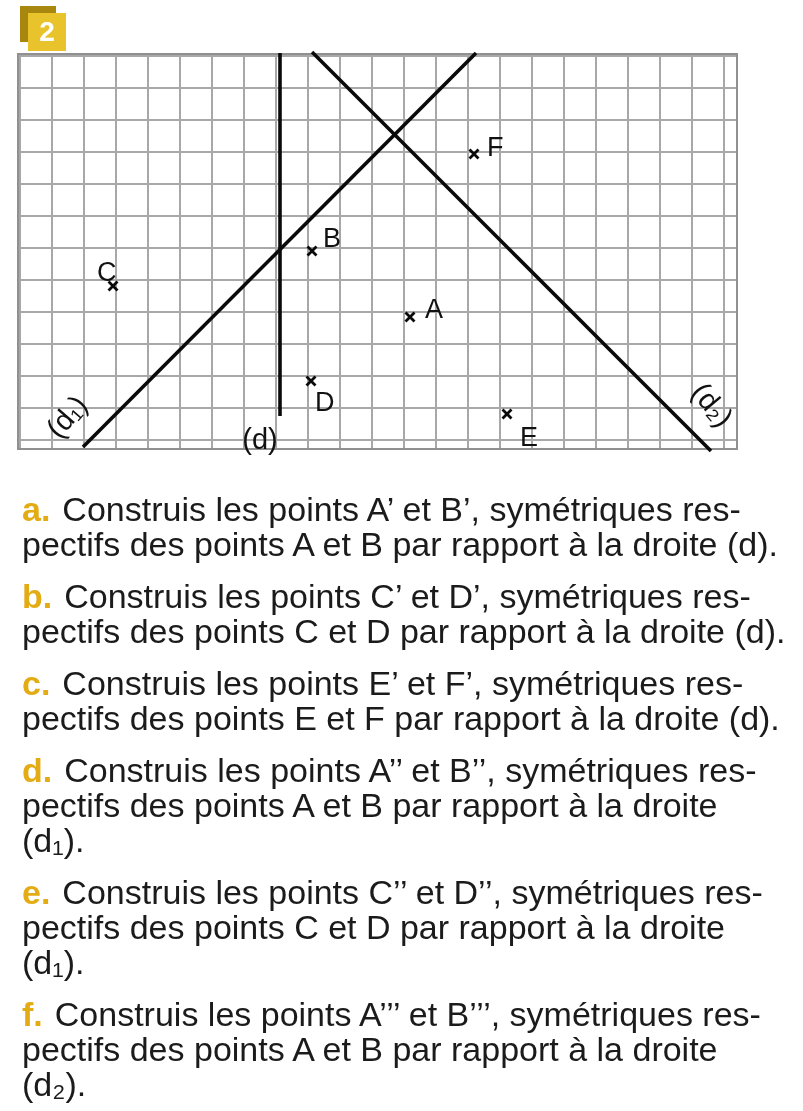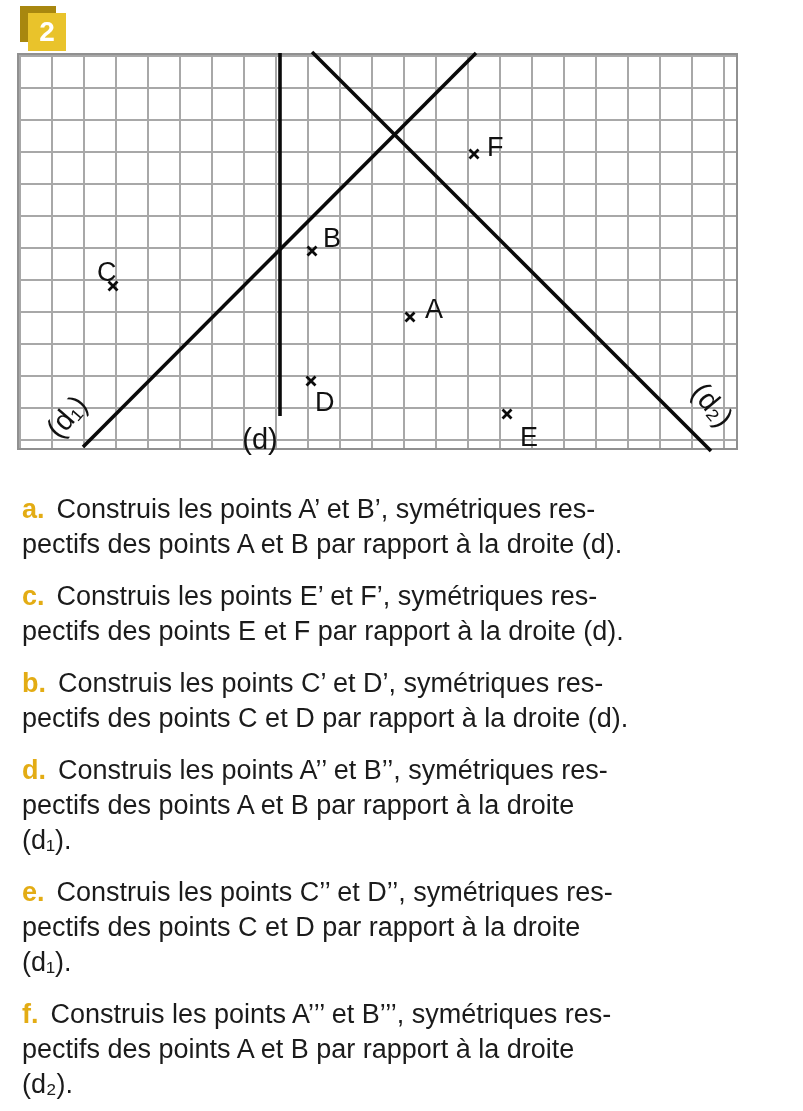--- a/index.html
+++ b/index.html
@@ -45,21 +45,21 @@
   .fig-line-label{
     font-family:"Liberation Sans","DejaVu Sans",sans-serif;
     font-size:29px;fill:#111111;text-anchor:middle;
   }
   
   .text-block{
     position:absolute;left:22px;top:492px;width:772px;
   }
   .item{
     margin:0 0 17px 0;
-    font-size:27px;line-height:35px;
+    font-size:34px;line-height:35px;
     color:var(--text,#1b1b1b);
   }
   .item-letter{
     font-weight:700;color:var(--accent,#e3ac14);
     margin-right:12px;
   }
   .item-text{white-space:pre-line;}
 </style>
 </head>
 <body>
@@ -93,26 +93,26 @@
         <text x="470" y="103" class="fig-label">F</text>
       </svg>
   </div>
 
   <div class="text-block">
     <p class="item">
       <span class="item-letter">a.</span><span class="item-text">Construis les points A’ et B’, symétriques res-
 pectifs des points A et B par rapport à la droite (d).</span>
     </p>
     <p class="item">
+      <span class="item-letter">b.</span><span class="item-text">Construis les points C’ et D’, symétriques res-
+pectifs des points C et D par rapport à la droite (d).</span>
+    </p>
+    <p class="item">
       <span class="item-letter">c.</span><span class="item-text">Construis les points E’ et F’, symétriques res-
 pectifs des points E et F par rapport à la droite (d).</span>
-    </p>
-    <p class="item">
-      <span class="item-letter">b.</span><span class="item-text">Construis les points C’ et D’, symétriques res-
-pectifs des points C et D par rapport à la droite (d).</span>
     </p>
     <p class="item">
       <span class="item-letter">d.</span><span class="item-text">Construis les points A’’ et B’’, symétriques res-
 pectifs des points A et B par rapport à la droite
 (d₁).</span>
     </p>
     <p class="item">
       <span class="item-letter">e.</span><span class="item-text">Construis les points C’’ et D’’, symétriques res-
 pectifs des points C et D par rapport à la droite
 (d₁).</span>

